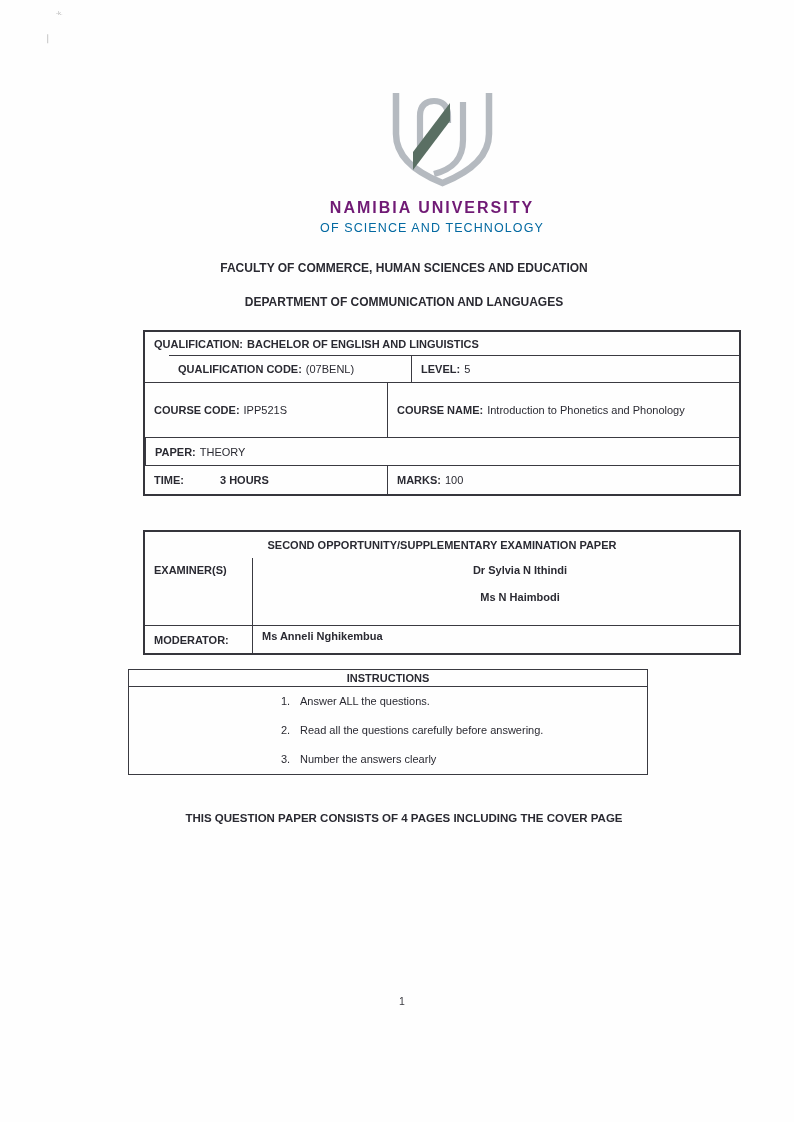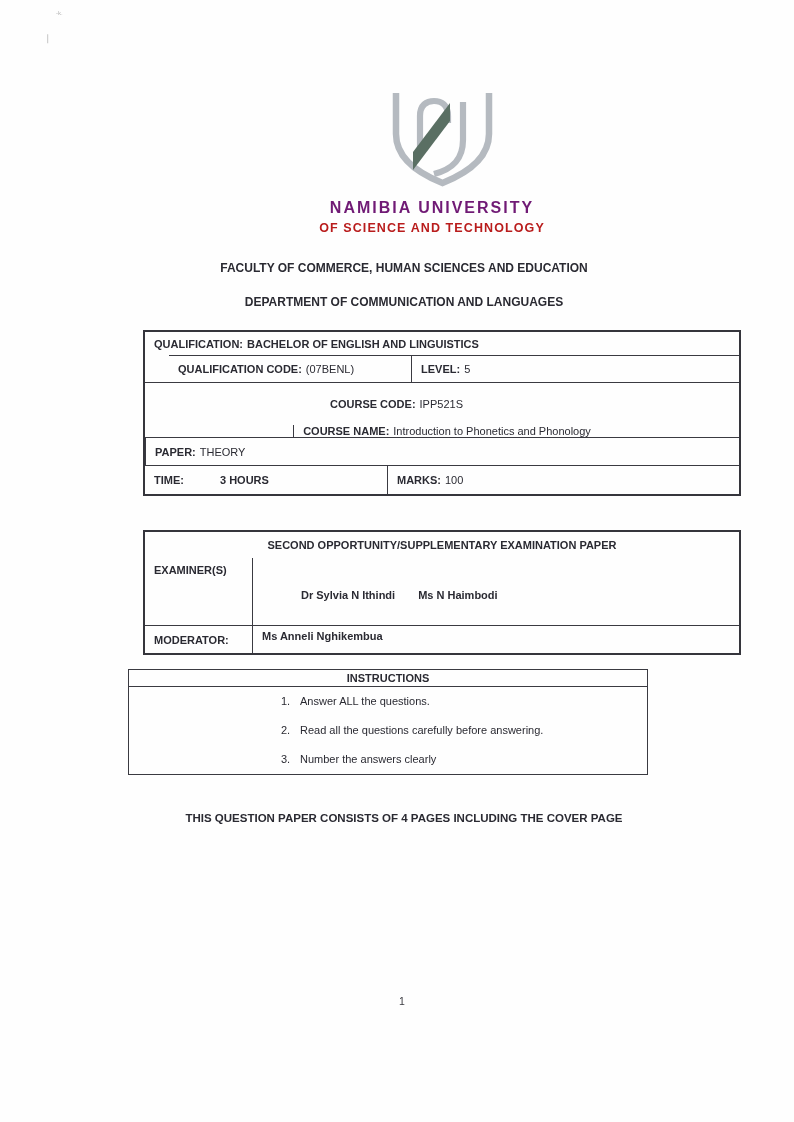--- a/index.html
+++ b/index.html
@@ -18,52 +18,52 @@
   
   .artifact{position:absolute;color:#8f8f8f;font-size:7px;opacity:.65;}
 
   
   .wordmark1{
     top:199px;left:232px;width:400px;text-align:center;
     font-size:16px;font-weight:700;letter-spacing:2px;color:#701a75;
   }
   .wordmark2{
     top:221px;left:232px;width:400px;text-align:center;
-    font-size:12.5px;font-weight:700;letter-spacing:1.1px;color:#b91c1c;
+    font-size:12.5px;font-weight:400;letter-spacing:1.1px;color:#0369a1;
   }
 
   
   .faculty{top:261px;left:0;width:808px;font-size:12px;font-weight:700;color:#2a2a32;}
   .department{top:295px;left:0;width:808px;font-size:12px;font-weight:700;color:#2a2a32;}
 
   
   .tbl{border:2px solid #35353c;background:transparent;font-size:11px;}
   .row{display:flex;align-items:center;box-sizing:border-box;}
   .row + .row{border-top:1.6px solid #3a3a41;}
   .cell{box-sizing:border-box;padding-left:9px;display:flex;align-items:center;height:100%;}
   .cell .lbl{font-weight:700;margin-right:4px;white-space:nowrap;}
   .cell .val{font-weight:400;white-space:nowrap;}
   .cell .val.bold{font-weight:700;}
   .c-right{border-left:1.6px solid #3a3a41;flex:1;}
 
   .t1{top:330px;left:143px;width:594px;}
   .t1 .c-left{width:242px;}
   .t1 .r1{height:23px;}
   .t1 .r2{height:27px;margin-left:24px;}
-  .t1 .r3{height:55px;flex-direction:column;}
+  .t1 .r3{height:55px;}
   .t1 .r4{height:28px;}
   .t1 .r5{height:29px;}
   .gap-time{margin-left:32px;}
 
   .t2{top:530px;left:143px;width:594px;}
   .t2-title{height:26px;display:flex;align-items:center;justify-content:center;font-weight:700;}
   .t2 .c-left{width:107px;}
   .t2-exam{height:67px;}
   .t2-exam .c-left{align-items:flex-start;padding-top:6px;font-weight:700;}
-  .t2-exam .names{display:flex;flex-direction:row;justify-content:flex-start;padding-top:6px;gap:23px;font-weight:700;padding-left:48px;}
+  .t2-exam .names{display:flex;flex-direction:column;justify-content:flex-start;padding-top:6px;gap:15px;font-weight:700;padding-left:48px;}
   .t2-mod{height:28px;justify-content:space-between;}
   .t2-mod .c-left{font-weight:700;}
   .t2-mod .c-right{align-items:flex-start;padding-top:4px;font-weight:700;}
 
   
   .instr{top:669px;left:128px;width:520px;height:106px;border:1.6px solid #3a3a41;font-size:11px;box-sizing:border-box;}
   .instr-title{height:16px;display:flex;align-items:center;justify-content:center;font-weight:700;border-bottom:1.6px solid #3a3a41;}
   .instr-items{padding-top:8px;}
   .instr-item{display:flex;margin-left:152px;margin-bottom:17px;}
   .instr-num{width:19px;}

